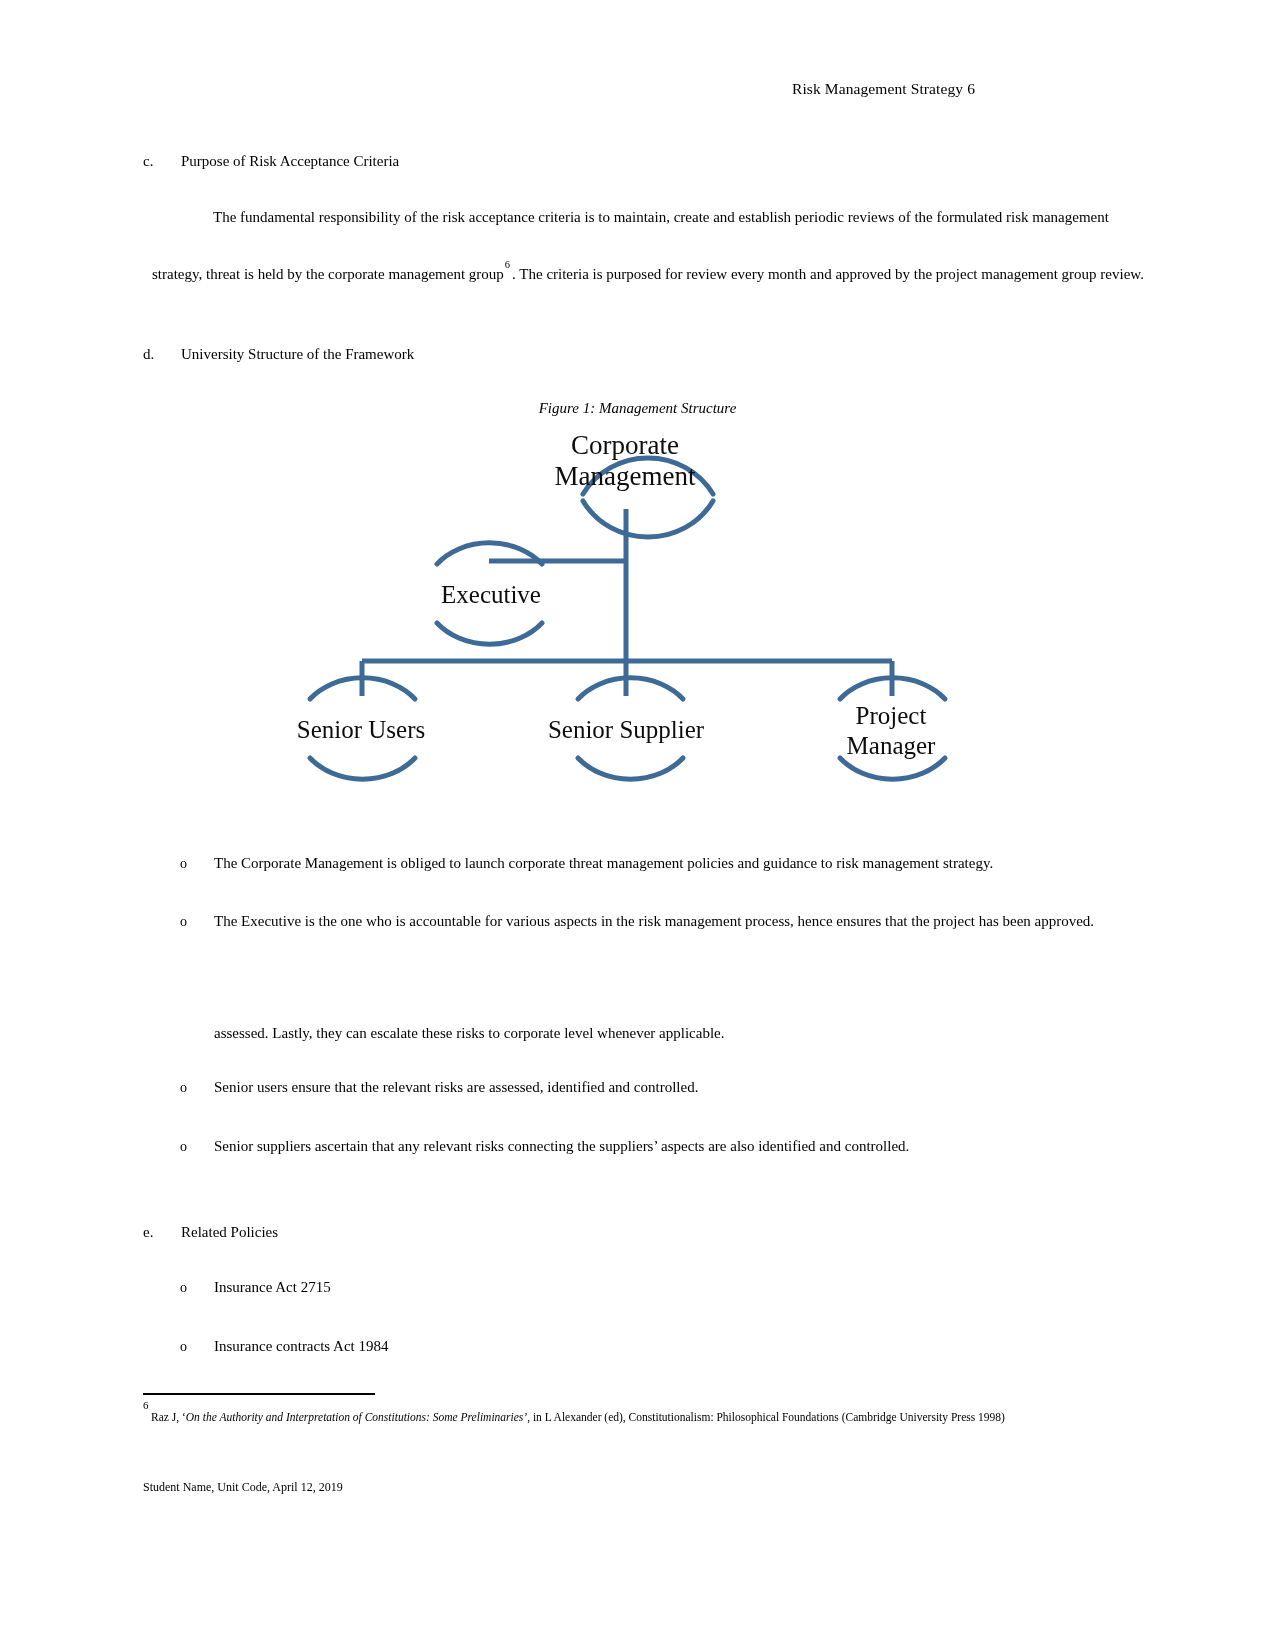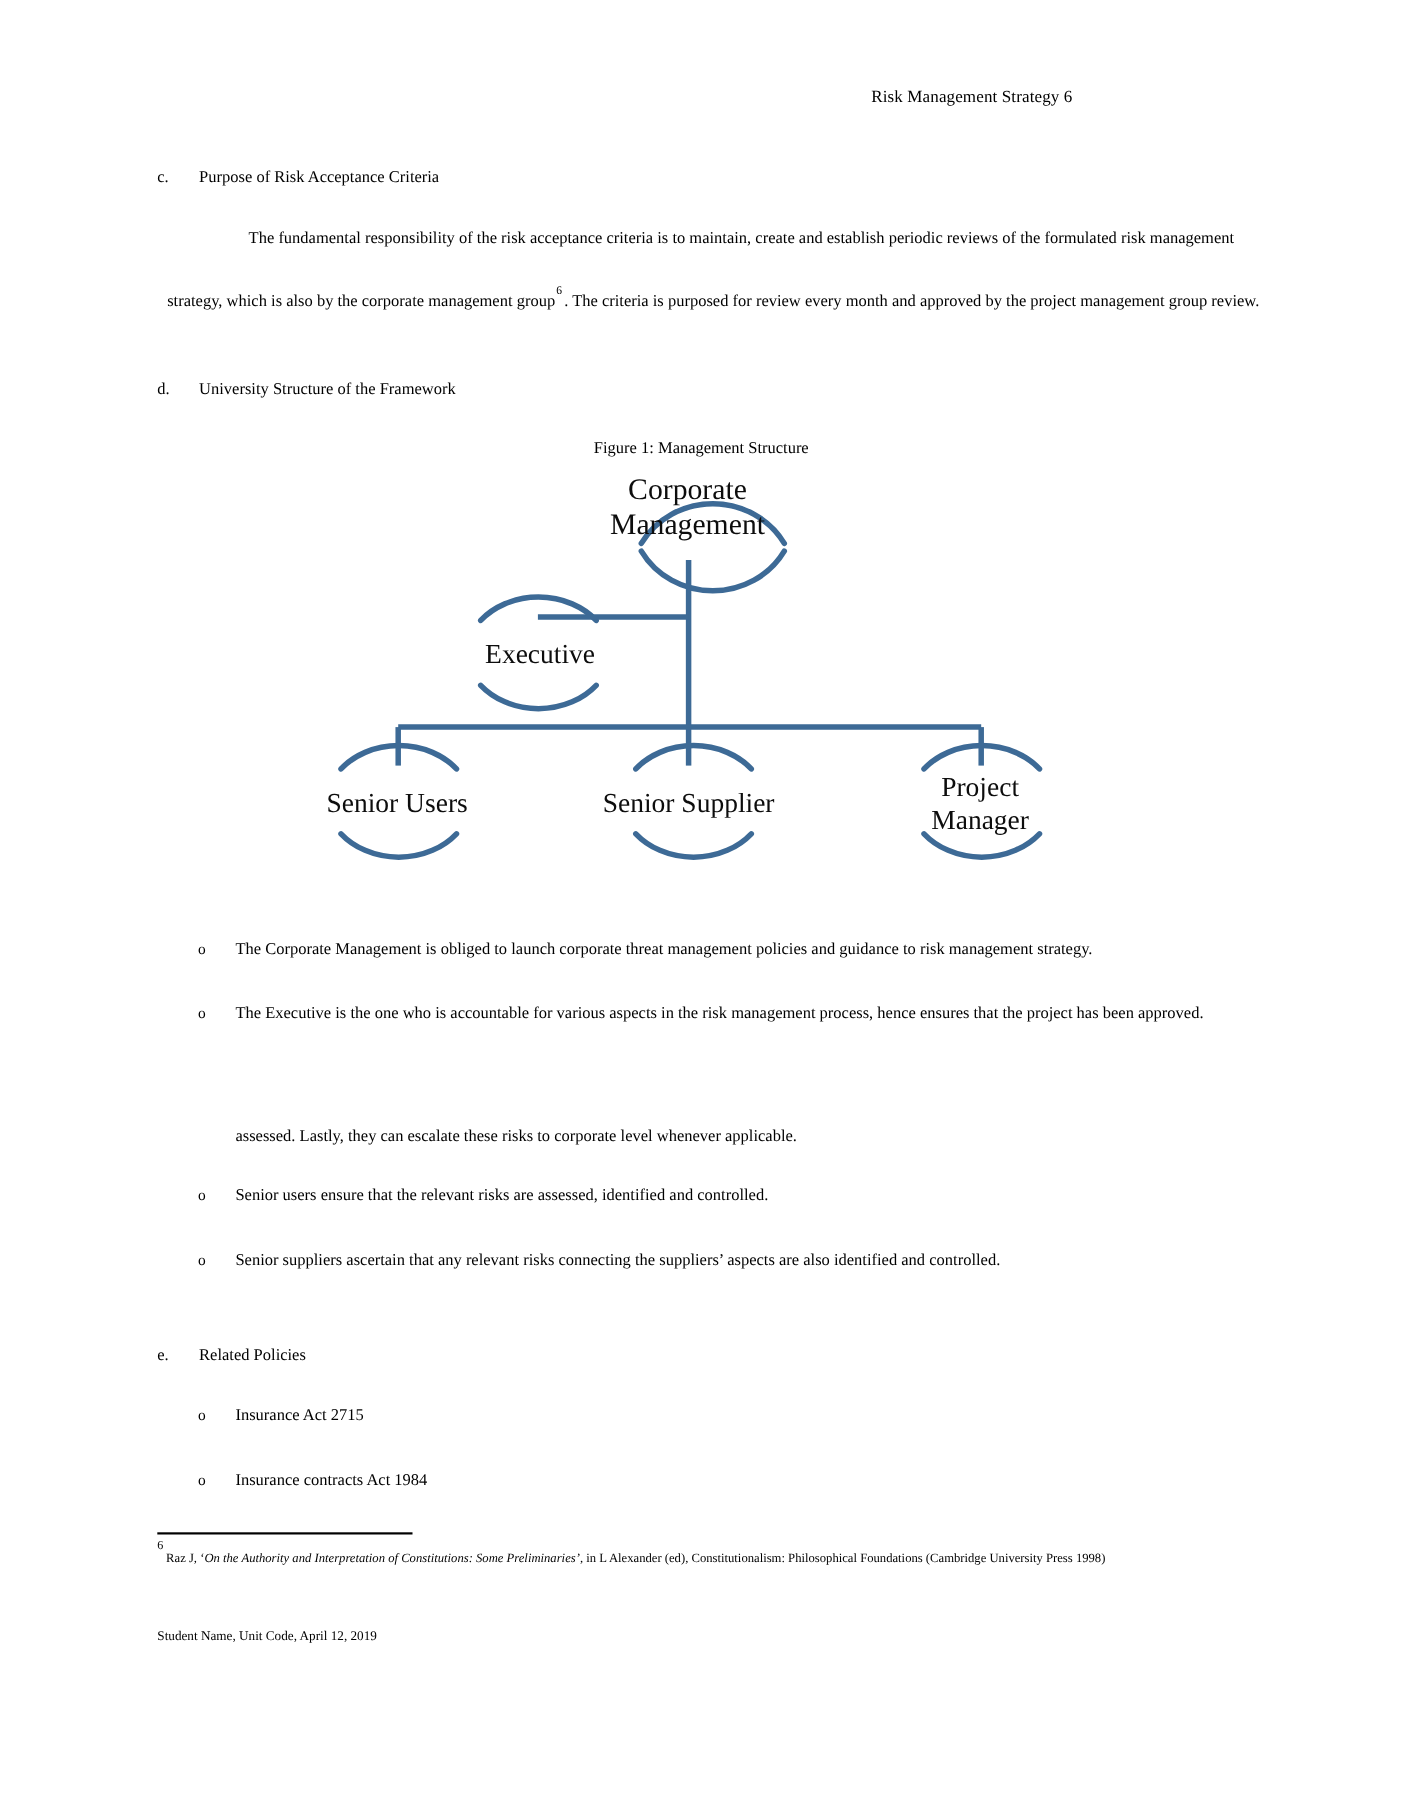--- a/index.html
+++ b/index.html
@@ -58,20 +58,21 @@
   }
 
   
   .figure-caption {
     position: absolute;
     top: 400px;
     left: 0;
     width: 1275px;
     text-align: center;
     font-size: 15px;
+    font-style: italic;
   }
   .figure-wrap {
     position: absolute;
     left: 200px;
     top: 409px;
     width: 880px;
     height: 400px;
   }
   .figure-wrap svg {
     display: block;
@@ -139,24 +140,24 @@
 
 <div class="page">
 
   <div class="running-header">Risk Management Strategy 6</div>
 
   <div class="list-letter-row" style="left:143px; top:153px;">
     <span class="marker">c.</span>
     <span>Purpose of Risk Acceptance Criteria</span>
   </div>
 
-  <div class="para" style="left:213px; top:209px;margin-left:13px;">The fundamental responsibility of the risk acceptance criteria is to maintain, create and establish periodic reviews of the formulated risk management</div>
+  <div class="para" style="left:213px; top:209px;">The fundamental responsibility of the risk acceptance criteria is to maintain, create and establish periodic reviews of the formulated risk management</div>
 
   <div class="para" style="left:152px; top:264px;">
-    <span>strategy, which is also by the corporate management group</span><span class="sup-note">6</span><span>. The criteria is purposed for review every month and approved by the project management group review.</span>
+    <span>strategy, threat is held by the corporate management group</span><span class="sup-note">6</span><span>. The criteria is purposed for review every month and approved by the project management group review.</span>
   </div>
 
   <div class="list-letter-row" style="left:143px; top:346px;">
     <span class="marker">d.</span>
     <span>University Structure of the Framework</span>
   </div>
 
   <div class="figure-caption">Figure 1: Management Structure</div>
 
   <div class="figure-wrap">

